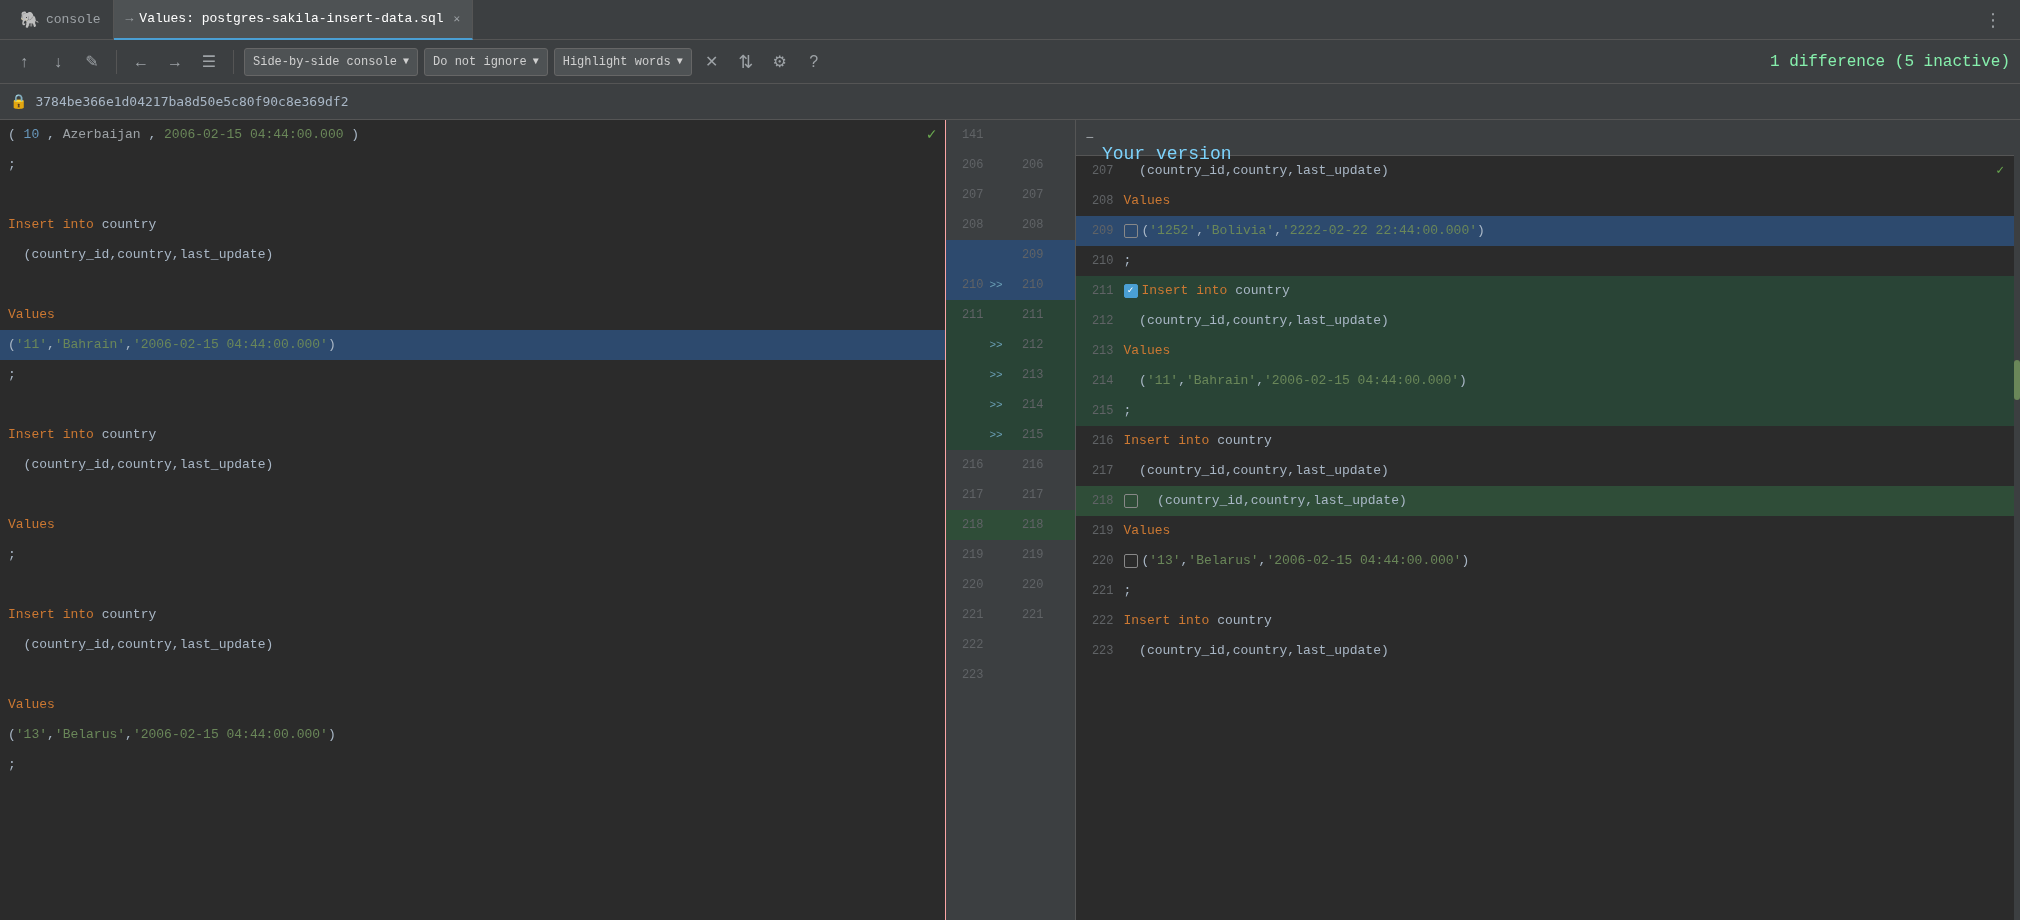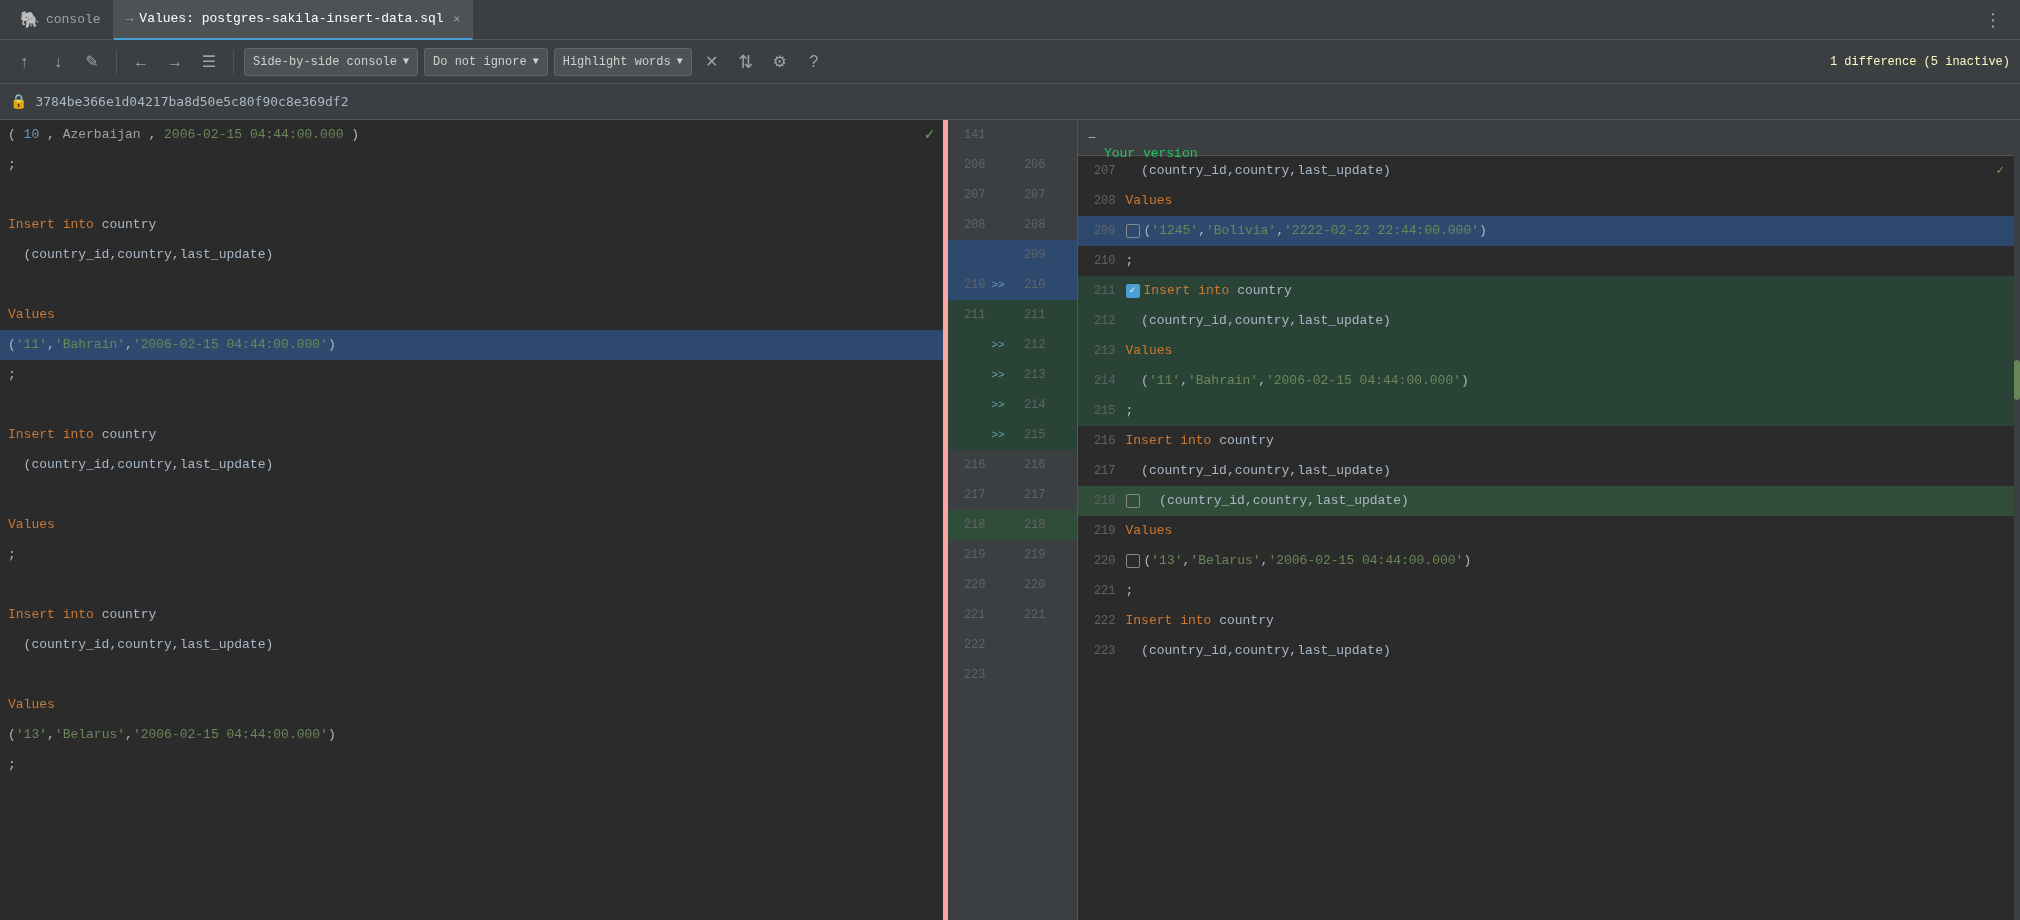--- a/index.html
+++ b/index.html
@@ -92,22 +92,22 @@
       border-radius: 3px;
       padding: 3px 8px;
       cursor: pointer;
       color: #d0d0d0;
       font-size: 12px;
       height: 28px;
     }
     .toolbar-dropdown .chevron { font-size: 10px; }
     .toolbar-spacer { flex: 1; }
     .diff-count {
-      color: #fef9c3;
-      font-size: 12px;
+      color: #86efac;
+      font-size: 16px;
       white-space: nowrap;
     }
 
     
     .commit-bar {
       display: flex;
       align-items: center;
       background: #3c3f41;
       border-bottom: 1px solid #555;
       height: 36px;
@@ -125,21 +125,21 @@
     .diff-container {
       display: flex;
       height: calc(920px - 40px - 44px - 36px);
       overflow: hidden;
     }
 
     
     .diff-left {
       flex: 1;
       overflow: hidden;
-      border-right: 5px solid #fca5a5;
+      border-right: 1px solid #fca5a5;
       background: #2b2b2b;
       position: relative;
     }
 
     
     .diff-gutter {
       width: 130px;
       background: #3c3f41;
       border-right: 1px solid #555;
       display: flex;
@@ -222,22 +222,22 @@
       background: #3c3f41;
       border-bottom: 1px solid #555;
       gap: 8px;
     }
     .right-header .collapse-btn {
       color: #9da2a6;
       cursor: pointer;
       font-size: 14px;
     }
     .right-header .title {
-      color: #22c55e;
-      font-size: 13px;
+      color: #7dd3fc;
+      font-size: 18px;
       margin-top: 32px;
     }
 
     
     .diff-checkbox {
       width: 14px;
       height: 14px;
       border: 1px solid #888;
       background: transparent;
       cursor: pointer;
@@ -497,21 +497,21 @@
       </div>
 
       <div class="code-line">
         <span class="line-number">208</span>
         <span style="color:#cc7832;">Values</span>
       </div>
 
       <div class="code-line highlight-blue">
         <span class="line-number">209</span>
         <span class="diff-checkbox"></span>
-        <span>(<span style="color:#6a8759">'1245'</span>,<span style="color:#6a8759">'Bolivia'</span>,<span style="color:#6a8759">'2222-02-22 22:44:00.000'</span>)</span>
+        <span>(<span style="color:#6a8759">'1252'</span>,<span style="color:#6a8759">'Bolivia'</span>,<span style="color:#6a8759">'2222-02-22 22:44:00.000'</span>)</span>
       </div>
 
       <div class="code-line">
         <span class="line-number">210</span>
         <span>;</span>
       </div>
 
       <div class="code-line highlight-green">
         <span class="line-number">211</span>
         <span class="diff-checkbox checked"></span>

